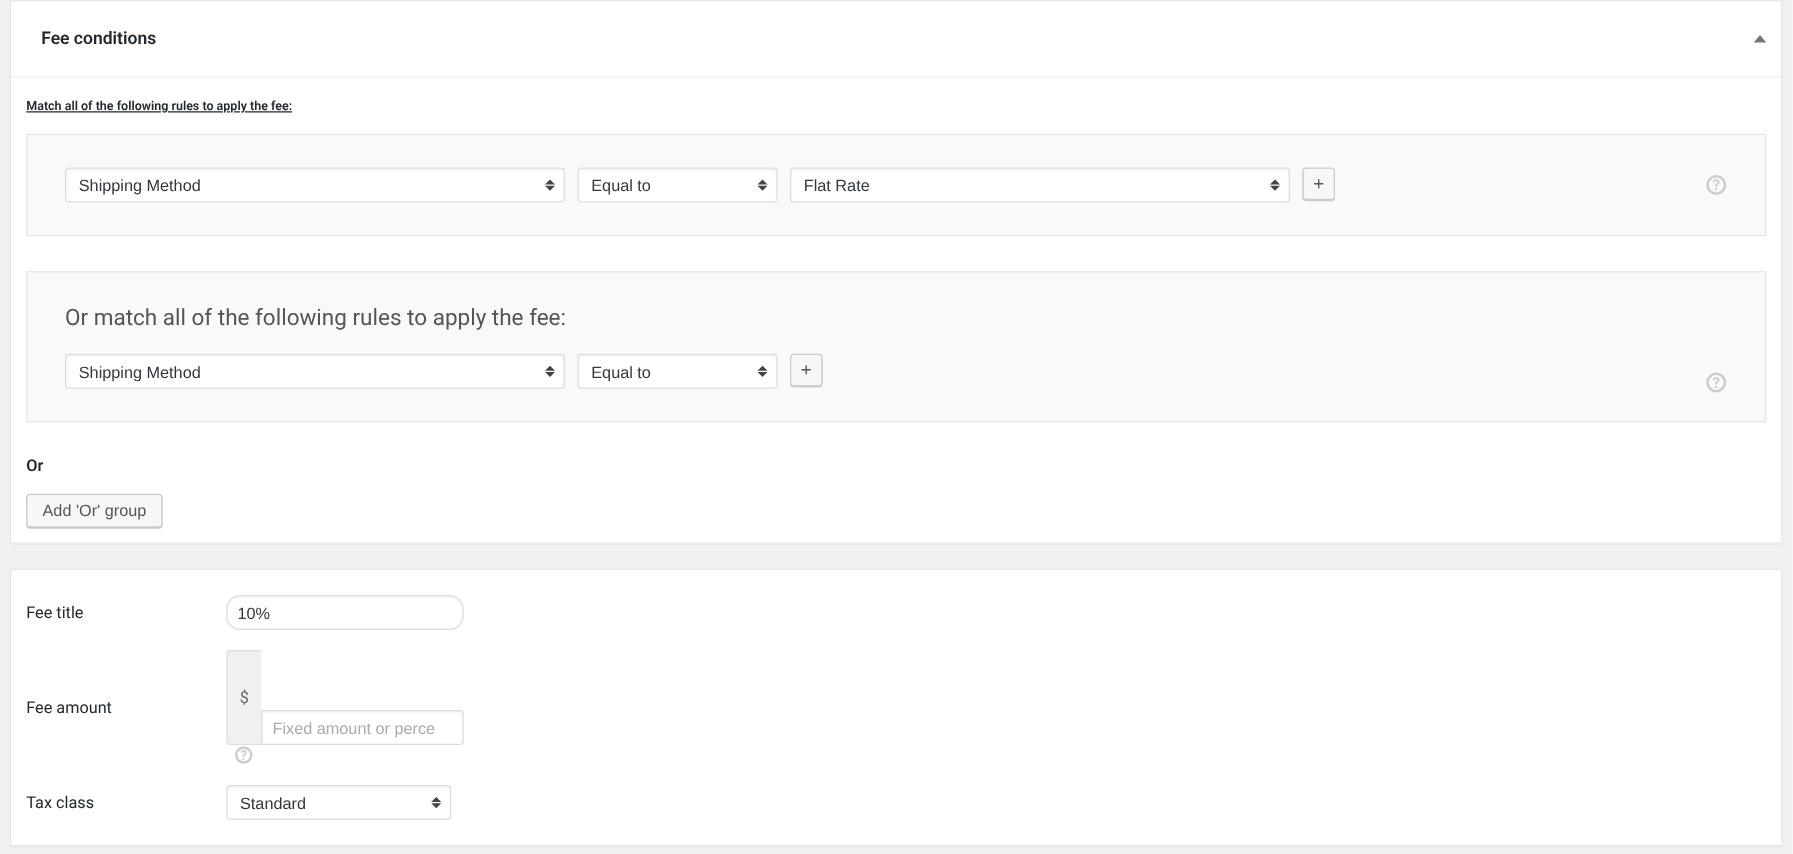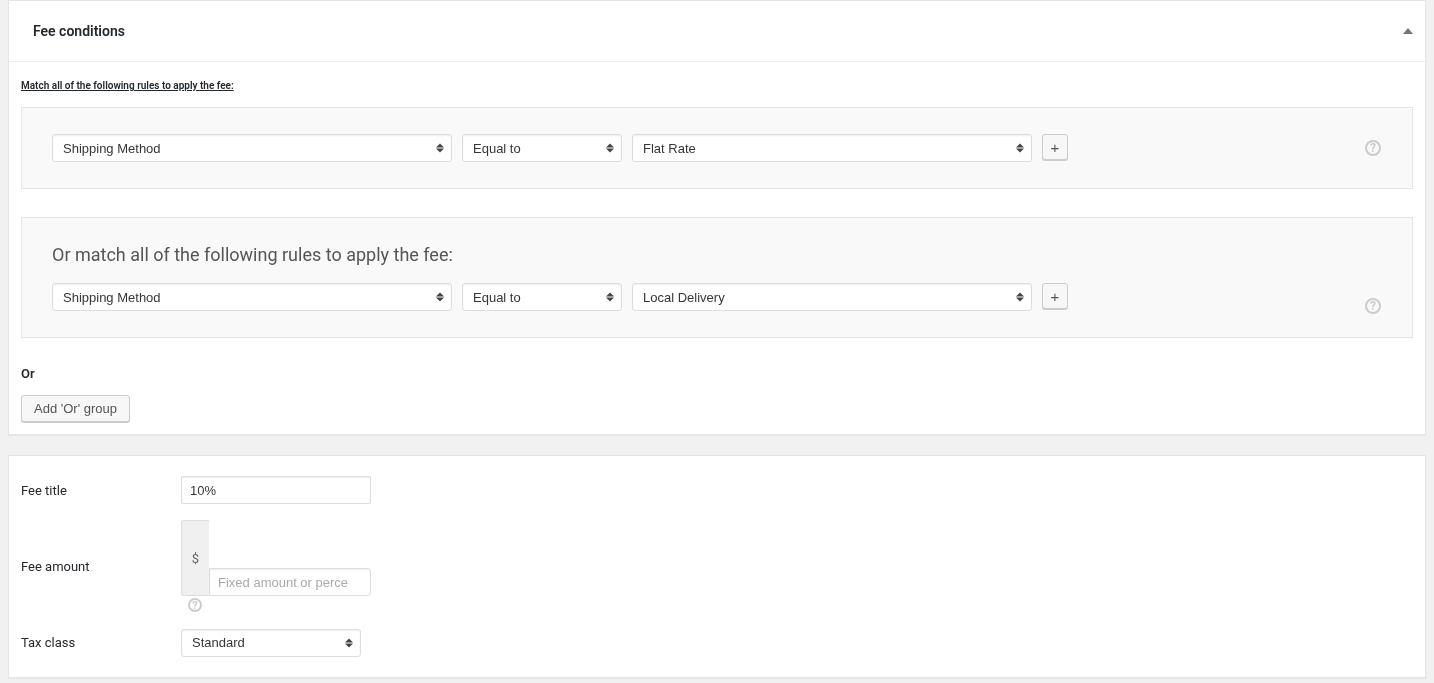--- a/index.html
+++ b/index.html
@@ -175,21 +175,21 @@
   
   .form-table {
     border-collapse: collapse;
   }
   .form-table td { padding: 8px 10px 8px 0; vertical-align: middle; font-size:13px; }
   .form-table td:first-child { width: 160px; color:#23282d; }
 
   .text-input {
     background:#fff;
     border:1px solid #ddd;
-    border-radius:1px;
+    border-radius:11px;
     height:28px;
     padding: 0 8px;
     font-size:13px;
     width: 190px;
     box-shadow: inset 0 1px 2px rgba(0,0,0,0.07);
     color:#32373c;
   }
   .text-input::placeholder { color:#aaa; }
 
   .input-group {
@@ -289,29 +289,20 @@
               <option>Shipping Method</option>
             </select>
             <span class="select-caret">
                 <span class="up-tri"></span>
                 <span class="down-tri"></span>
               </span>
           </span>
           <span class="select-wrap sel-op">
             <select>
               <option>Equal to</option>
-            </select>
-            <span class="select-caret">
-                <span class="up-tri"></span>
-                <span class="down-tri"></span>
-              </span>
-          </span>
-          <span class="select-wrap sel-value">
-            <select>
-              <option>Local Delivery</option>
             </select>
             <span class="select-caret">
                 <span class="up-tri"></span>
                 <span class="down-tri"></span>
               </span>
           </span>
           <button class="plus-btn">+</button>
         </div>
         <span class="help-icon">
           <svg viewBox="0 0 18 18">

